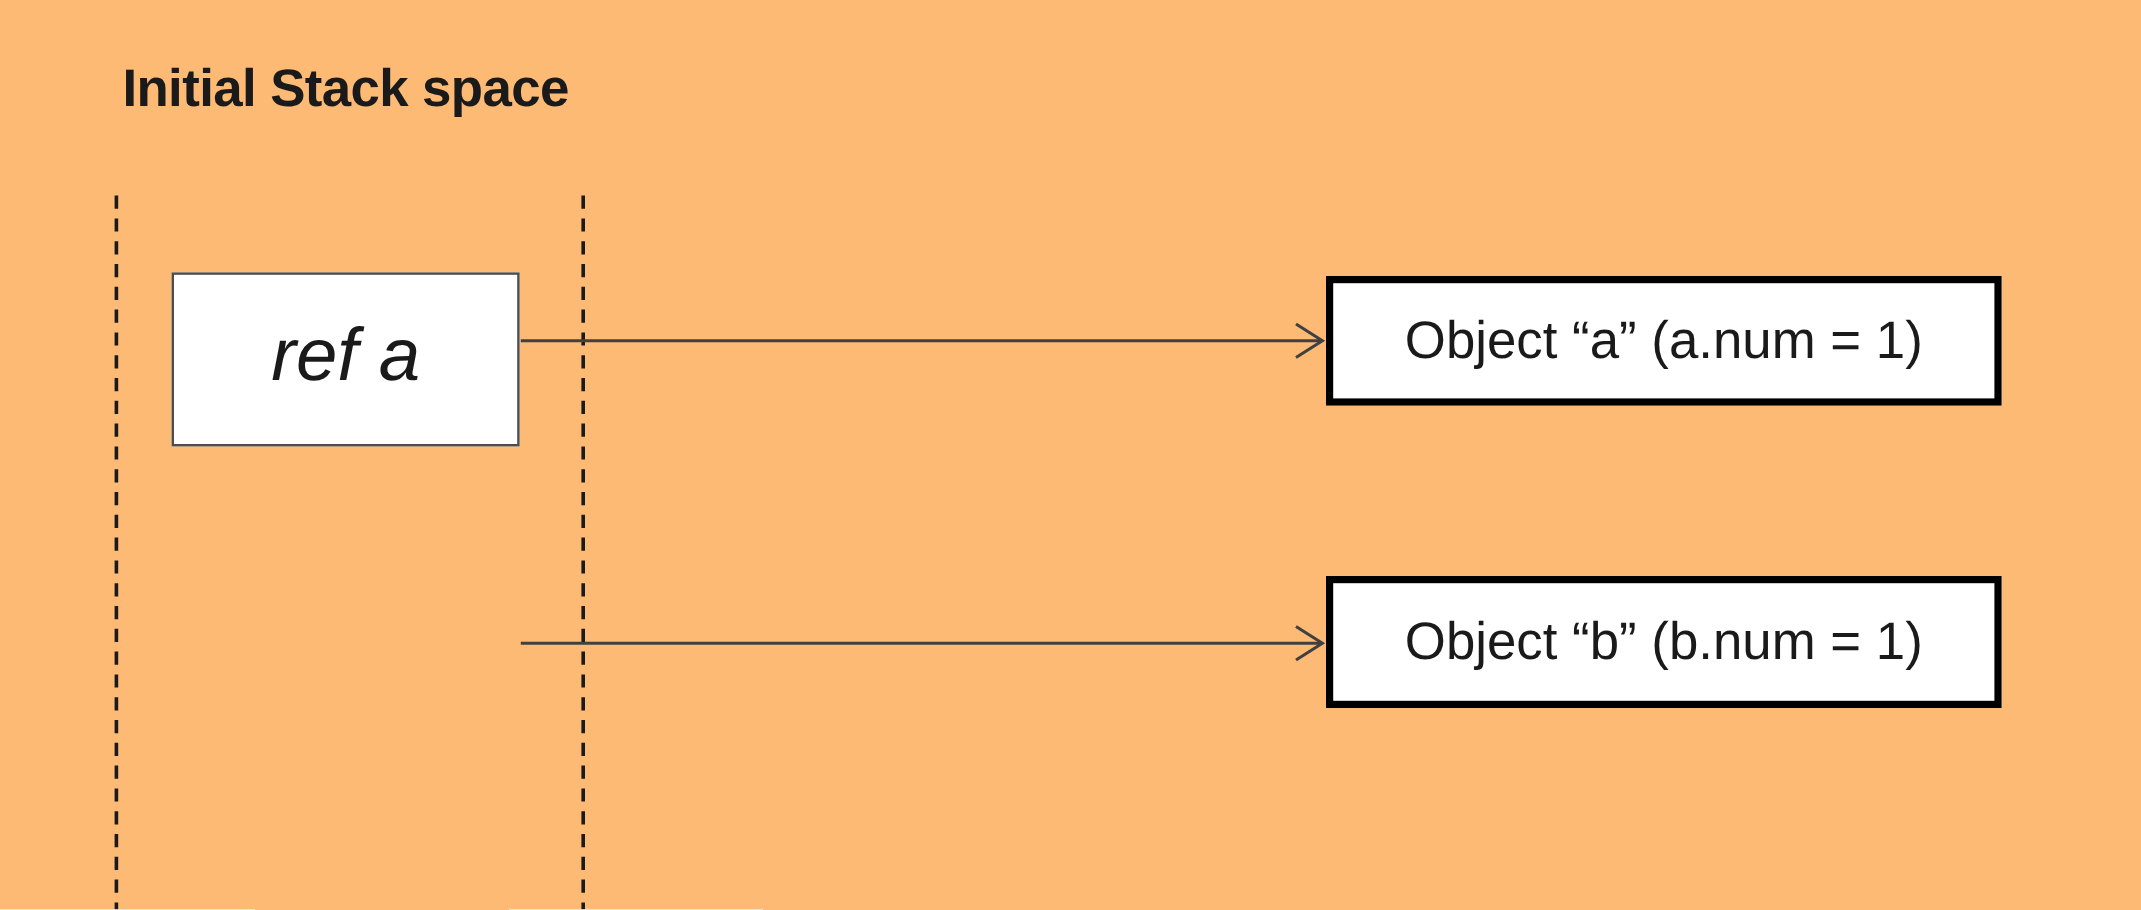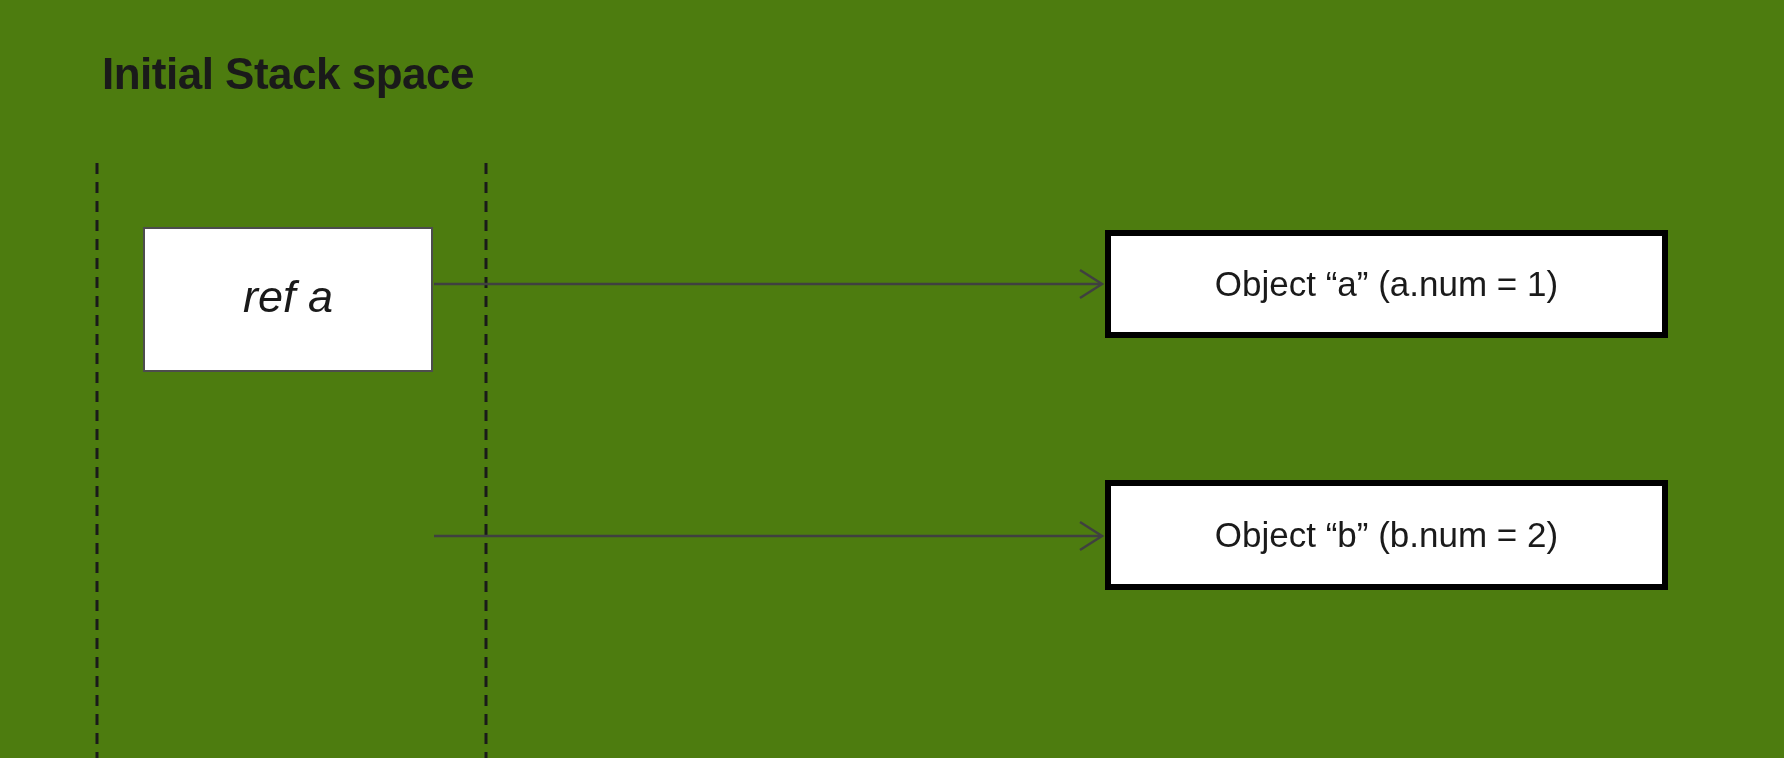--- a/index.html
+++ b/index.html
@@ -5,21 +5,21 @@
   html, body {
     margin: 0;
     padding: 0;
     background: #ffffff;
     font-family: "Liberation Sans", sans-serif;
   }
   .canvas {
     position: relative;
     width: 1784px;
     height: 758px;
-    background: #4d7c0f;
+    background: #fdba74;
     overflow: hidden;
   }
   .layer-svg {
     position: absolute;
     left: 0;
     top: 0;
     width: 1784px;
     height: 758px;
     z-index: 0;
   }
@@ -45,41 +45,41 @@
     border: 2px solid #4d4d4d;
     background: #ffffff;
     box-sizing: border-box;
     display: flex;
     align-items: center;
     justify-content: center;
     z-index: 1;
   }
   .ref-box .ref-label {
     font-style: italic;
-    font-size: 45px;
+    font-size: 62px;
     color: #1a1a1a;
     line-height: 1;
     padding-bottom: 6px;
   }
   .ref-a { top: 227px; }
   .ref-b { top: 482px; }
   .heap-box {
     position: absolute;
     left: 1105px;
     width: 563px;
     border: 6px solid #000000;
     background: #ffffff;
     box-sizing: border-box;
     display: flex;
     align-items: center;
     justify-content: center;
     z-index: 1;
   }
   .heap-box .heap-label {
-    font-size: 35px;
+    font-size: 44px;
     color: #1a1a1a;
     white-space: nowrap;
   }
   .heap-a { top: 230px; height: 108px; }
   .heap-b { top: 480px; height: 110px; }
 </style>
 </head>
 <body>
 
 <div class="canvas">
@@ -106,16 +106,16 @@
   <div class="ref-box ref-a">
     <span class="ref-label">ref a</span>
   </div>
 
 
   <div class="heap-box heap-a">
     <span class="heap-label">Object “a” (a.num = 1)</span>
   </div>
 
   <div class="heap-box heap-b">
-    <span class="heap-label">Object “b” (b.num = 2)</span>
+    <span class="heap-label">Object “b” (b.num = 1)</span>
   </div>
 
 </div>
 
 </body></html>

